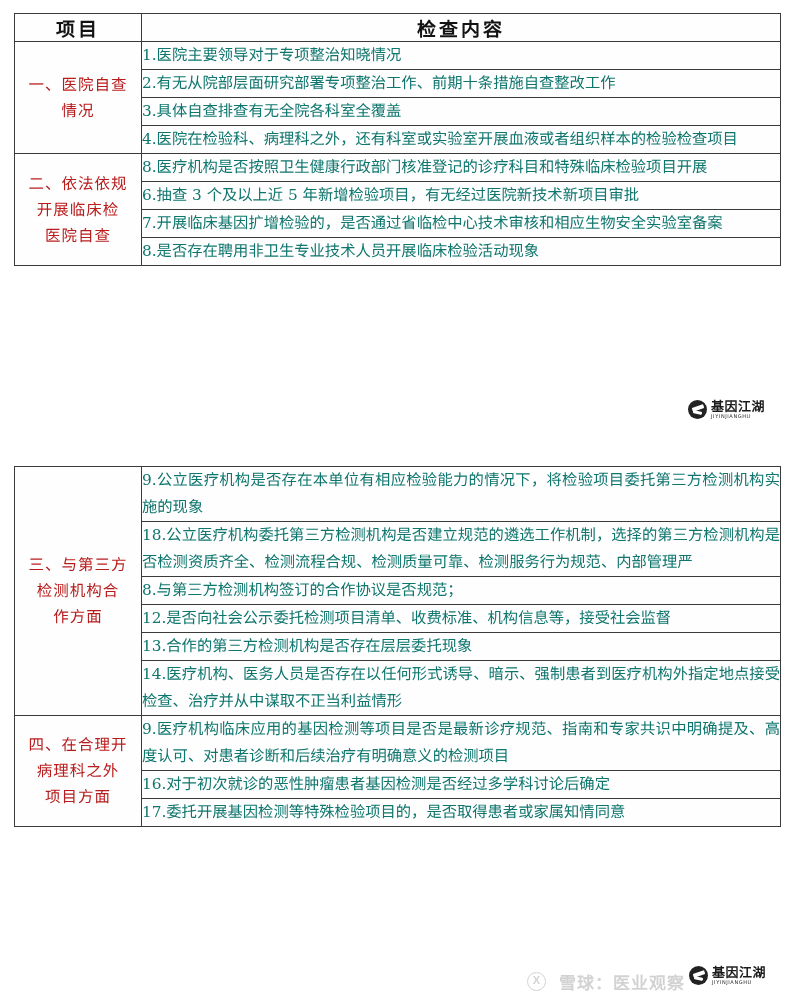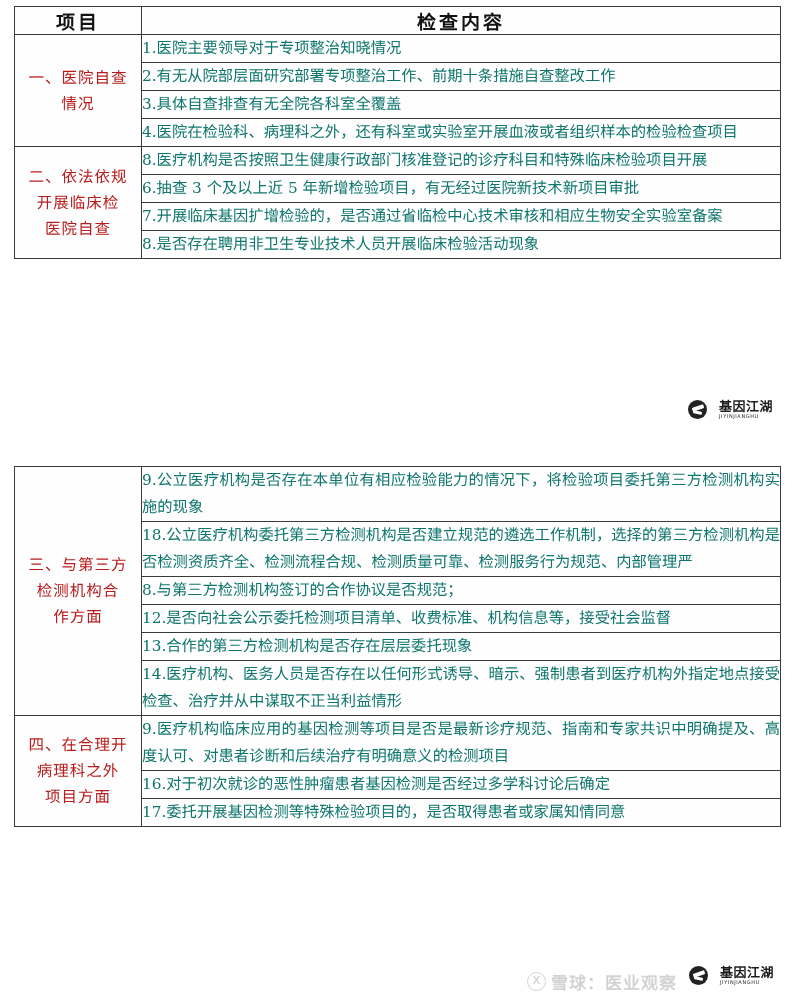--- a/index.html
+++ b/index.html
@@ -17,21 +17,21 @@
     overflow: hidden;
   }
 
   
   .scan-page {
     position: absolute;
     left: 14px;
     width: 766px;
     background: #fdfdfc;
   }
-  #scan-page-1 { top: 6px; }
+  #scan-page-1 { top: 13px; }
   #scan-page-2 { top: 466px; }
 
   
   table.checklist {
     width: 766px;
     border-collapse: collapse;
     table-layout: fixed;
     background: #fefefe;
   }
   table.checklist td,
@@ -75,21 +75,21 @@
     text-align: justify;
     text-justify: inter-ideograph;
     color: #0f766e;
   }
 
   
   .logo-mark {
     position: absolute;
     display: flex;
     align-items: center;
-    gap: 12px;
+    gap: 4px;
     pointer-events: none;
   }
   #logo-mark-page1 { left: 688px; top: 400px; }
   #logo-mark-bottom { left: 689px; top: 966px; }
 
   .logo-badge {
     width: 19px;
     height: 19px;
     border-radius: 50%;
     background: #222222;
@@ -136,21 +136,21 @@
     font-family: "DejaVu Sans", "Liberation Sans", sans-serif;
   }
 
   
   #site-watermark {
     position: absolute;
     left: 527px;
     top: 969px;
     display: flex;
     align-items: center;
-    gap: 5px;
+    gap: 13px;
     opacity: 0.30;
     pointer-events: none;
     font-family: Liberation Sans, sans-serif;
   }
   .wm-glyph {
     width: 17px;
     height: 17px;
     border-radius: 50%;
     border: 1.6px solid #6d6d6d;
     position: relative;

